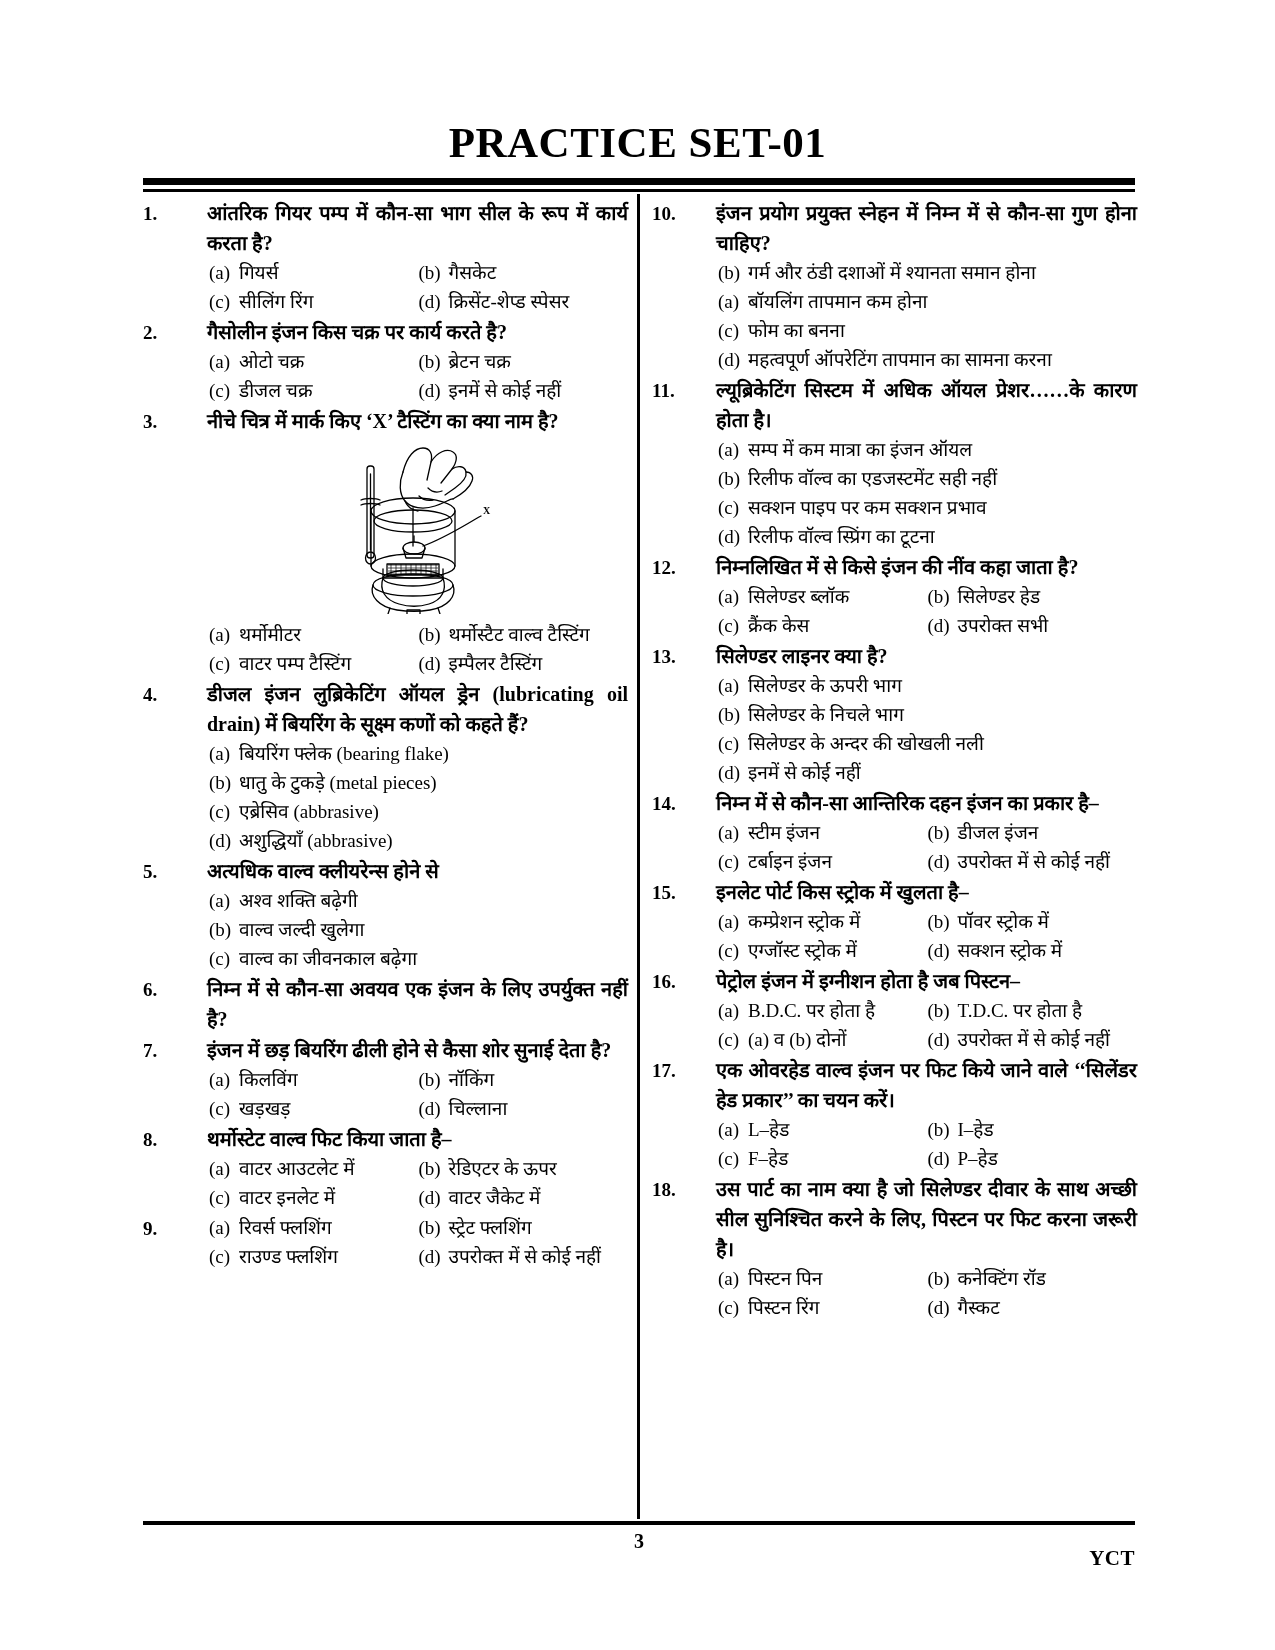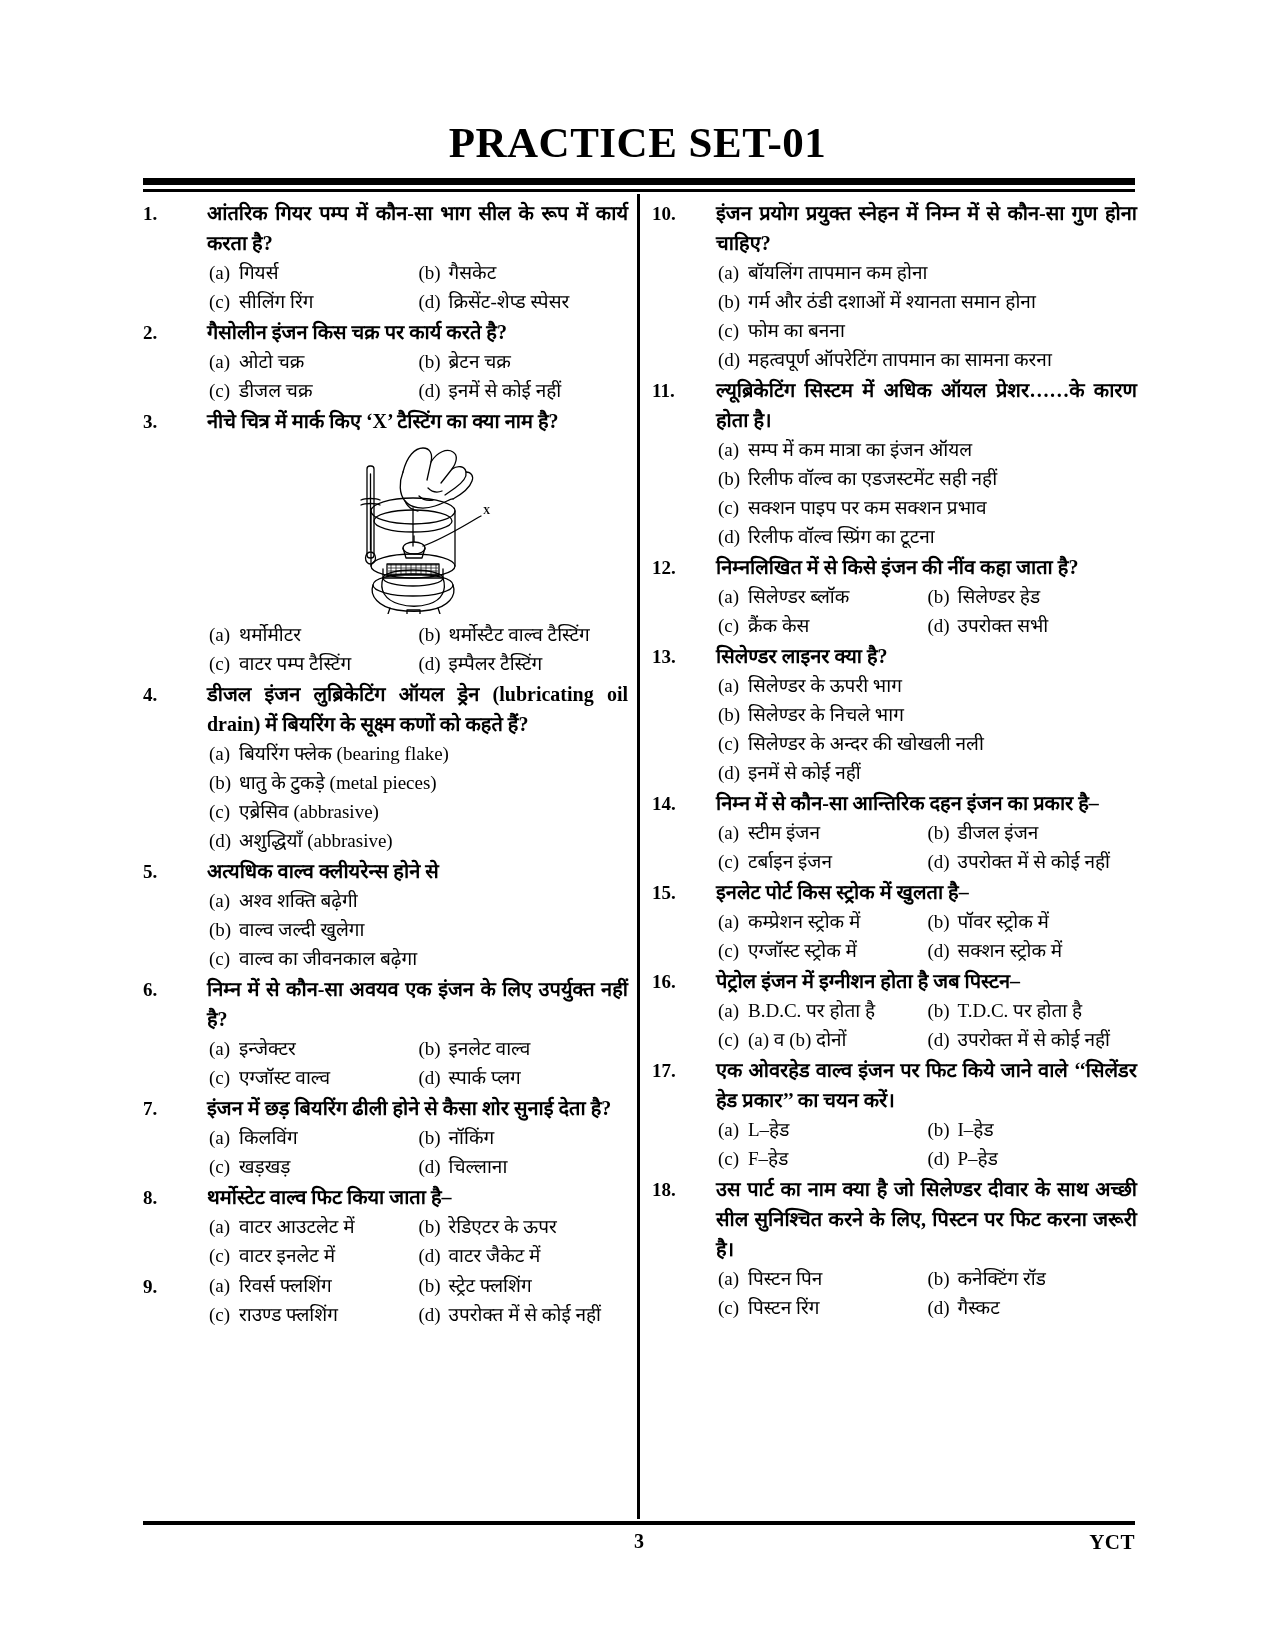--- a/index.html
+++ b/index.html
@@ -158,21 +158,21 @@
   }
   .footer .page-no {
     flex: 1 1 auto;
     text-align: center;
     font-weight: bold;
     font-size: 20px;
   }
   .footer .brand {
     position: absolute;
     right: 0;
-    top: 0;
+    top: 16px;
     font-weight: bold;
     font-size: 21px;
     letter-spacing: 0.5px;
   }
   .footer-spacer { flex: 0 0 0; }
 </style>
 </head>
 <body>
 
 <div class="page">
@@ -284,26 +284,20 @@
             <div class="opt"><span class="opt-lbl en">(a)</span><span>अश्व शक्ति बढ़ेगी</span></div>
             <div class="opt"><span class="opt-lbl en">(b)</span><span>वाल्व जल्दी खुलेगा</span></div>
             <div class="opt"><span class="opt-lbl en">(c)</span><span>वाल्व का जीवनकाल बढ़ेगा</span></div>
           </div>
         </div>
       </div>
       <div class="q">
         <div class="q-num">6.</div>
         <div class="q-body">
           <div class="q-text">निम्न में से कौन-सा अवयव एक इंजन के लिए उपर्युक्त नहीं है?</div>
-          <div class="opts two-col">
-            <div class="opt"><span class="opt-lbl en">(a)</span><span>इन्जेक्टर</span></div>
-            <div class="opt"><span class="opt-lbl en">(b)</span><span>इनलेट वाल्व</span></div>
-            <div class="opt"><span class="opt-lbl en">(c)</span><span>एग्जॉस्ट वाल्व</span></div>
-            <div class="opt"><span class="opt-lbl en">(d)</span><span>स्पार्क प्लग</span></div>
-          </div>
         </div>
       </div>
       <div class="q">
         <div class="q-num">7.</div>
         <div class="q-body">
           <div class="q-text">इंजन में छड़ बियरिंग ढीली होने से कैसा शोर सुनाई देता है?</div>
           <div class="opts two-col">
             <div class="opt"><span class="opt-lbl en">(a)</span><span>किलविंग</span></div>
             <div class="opt"><span class="opt-lbl en">(b)</span><span>नॉकिंग</span></div>
             <div class="opt"><span class="opt-lbl en">(c)</span><span>खड़खड़</span></div>
@@ -334,22 +328,22 @@
           </div>
         </div>
       </div>
     </div>
   <div class="column col-right" id="col-right">
       <div class="q">
         <div class="q-num">10.</div>
         <div class="q-body">
           <div class="q-text">इंजन प्रयोग प्रयुक्त स्नेहन में निम्न में से कौन-सा गुण होना चाहिए?</div>
           <div class="opts one-col">
+            <div class="opt"><span class="opt-lbl en">(b)</span><span>गर्म और ठंडी दशाओं में श्यानता समान होना</span></div>
             <div class="opt"><span class="opt-lbl en">(a)</span><span>बॉयलिंग तापमान कम होना</span></div>
-            <div class="opt"><span class="opt-lbl en">(b)</span><span>गर्म और ठंडी दशाओं में श्यानता समान होना</span></div>
             <div class="opt"><span class="opt-lbl en">(c)</span><span>फोम का बनना</span></div>
             <div class="opt"><span class="opt-lbl en">(d)</span><span>महत्वपूर्ण ऑपरेटिंग तापमान का सामना करना</span></div>
           </div>
         </div>
       </div>
       <div class="q">
         <div class="q-num">11.</div>
         <div class="q-body">
           <div class="q-text">ल्यूब्रिकेटिंग सिस्टम में अधिक ऑयल प्रेशर……के कारण होता है।</div>
           <div class="opts one-col">

